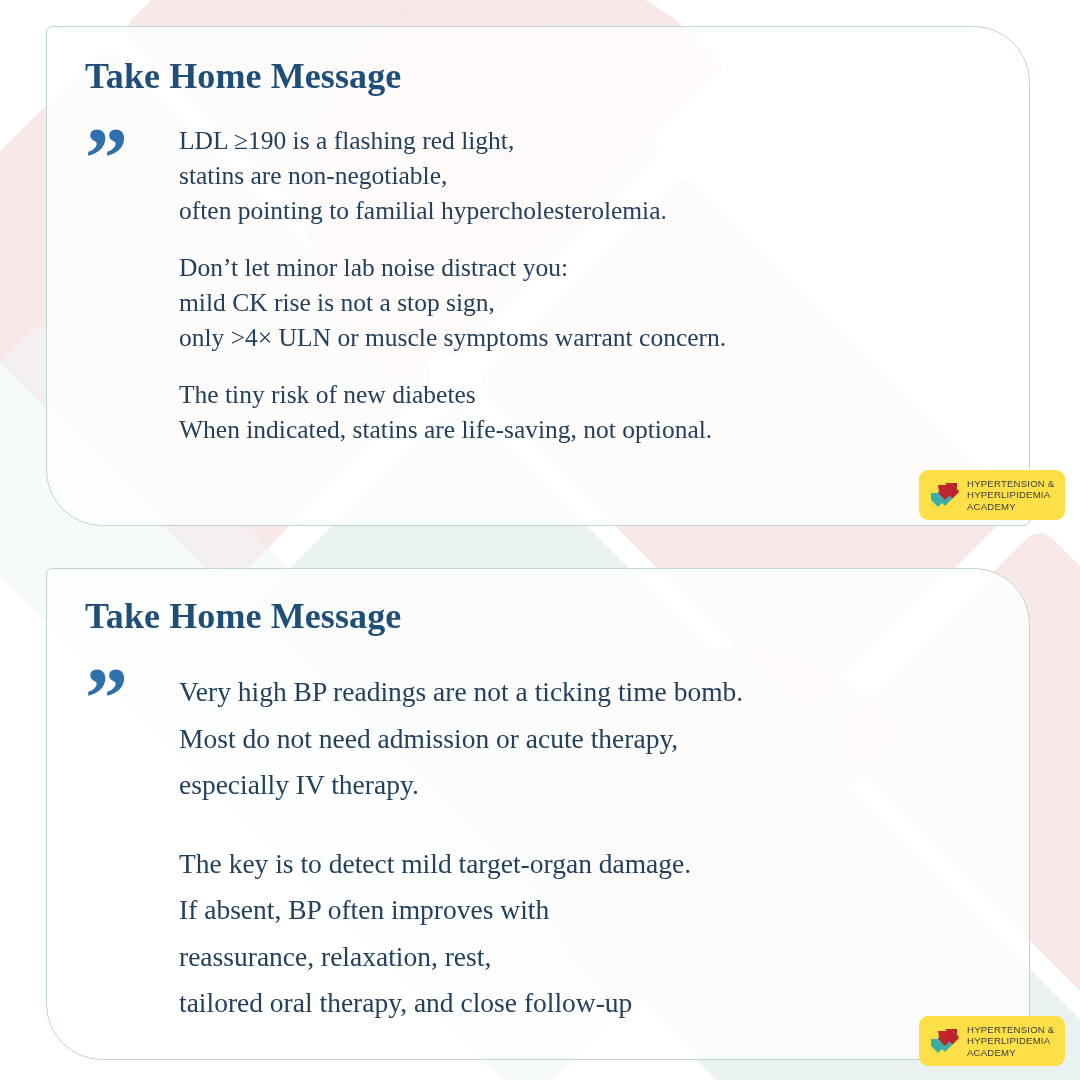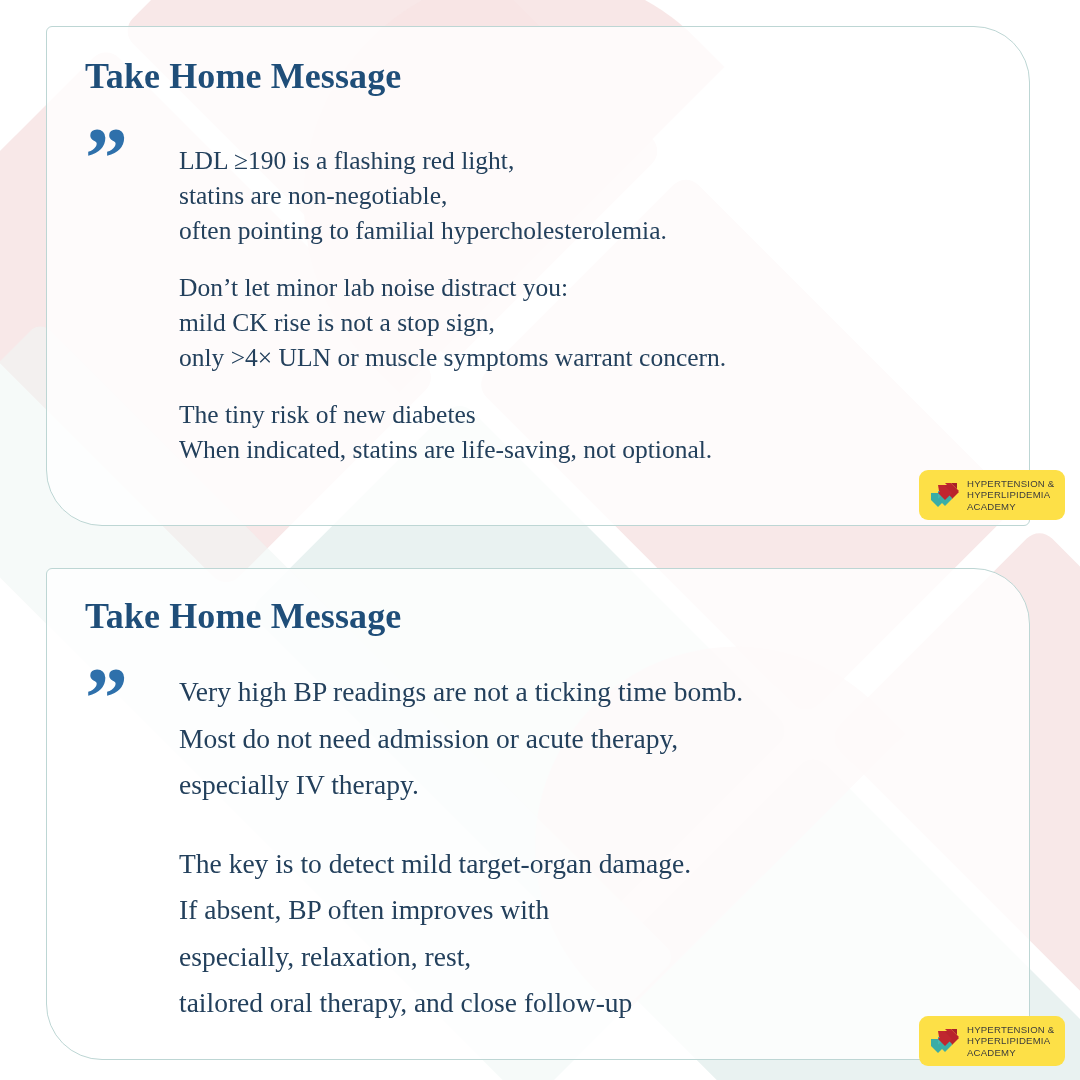--- a/index.html
+++ b/index.html
@@ -45,21 +45,21 @@
     font-size:86px;
     line-height:1;
     font-weight:bold;
     color:#2e70ab;
     font-family:"Liberation Serif","DejaVu Serif",serif;
   }
   #card-1 .quote-mark{top:88px;}
   #card-2 .quote-mark{top:86px;}
 
   .body-block{position:absolute;}
-  #card-1 .body-block{left:132px;top:116px;right:60px;}
+  #card-1 .body-block{left:132px;top:96px;right:60px;}
   #card-2 .body-block{left:132px;top:100px;right:40px;}
 
   .para{margin:0 0 22px 0;}
   .para:last-child{margin-bottom:0;}
   .line{
     color:#23405c;
     white-space:nowrap;
   }
   #card-1 .line{font-size:25.5px;line-height:35px;}
   #card-1 .para{margin-bottom:22px;}
@@ -142,21 +142,21 @@
     <div class="quote-mark">”</div>
     <div class="body-block">
       <div class="para">
         <div class="line">Very high BP readings are not a ticking time bomb.</div>
         <div class="line">Most do not need admission or acute therapy,</div>
         <div class="line">especially IV therapy.</div>
       </div>
       <div class="para">
         <div class="line">The key is to detect mild target-organ damage.</div>
         <div class="line">If absent, BP often improves with</div>
-        <div class="line">especially, relaxation, rest,</div>
+        <div class="line">reassurance, relaxation, rest,</div>
         <div class="line">tailored oral therapy, and close follow-up</div>
       </div>
     </div>
   </div>
 
   <div class="logo-badge" id="logo-1">
     <svg class="logo-mark" viewBox="0 0 64 60">
       <path d="M34 6 L46 6 L62 22 L50 22 Z" fill="#c0262f"></path>
       <path d="M46 6 L58 6 L58 18 Z" fill="#a81f28"></path>
       <path d="M20 10 L34 10 L46 22 L34 34 L22 22 Z" fill="#c0262f"></path>

